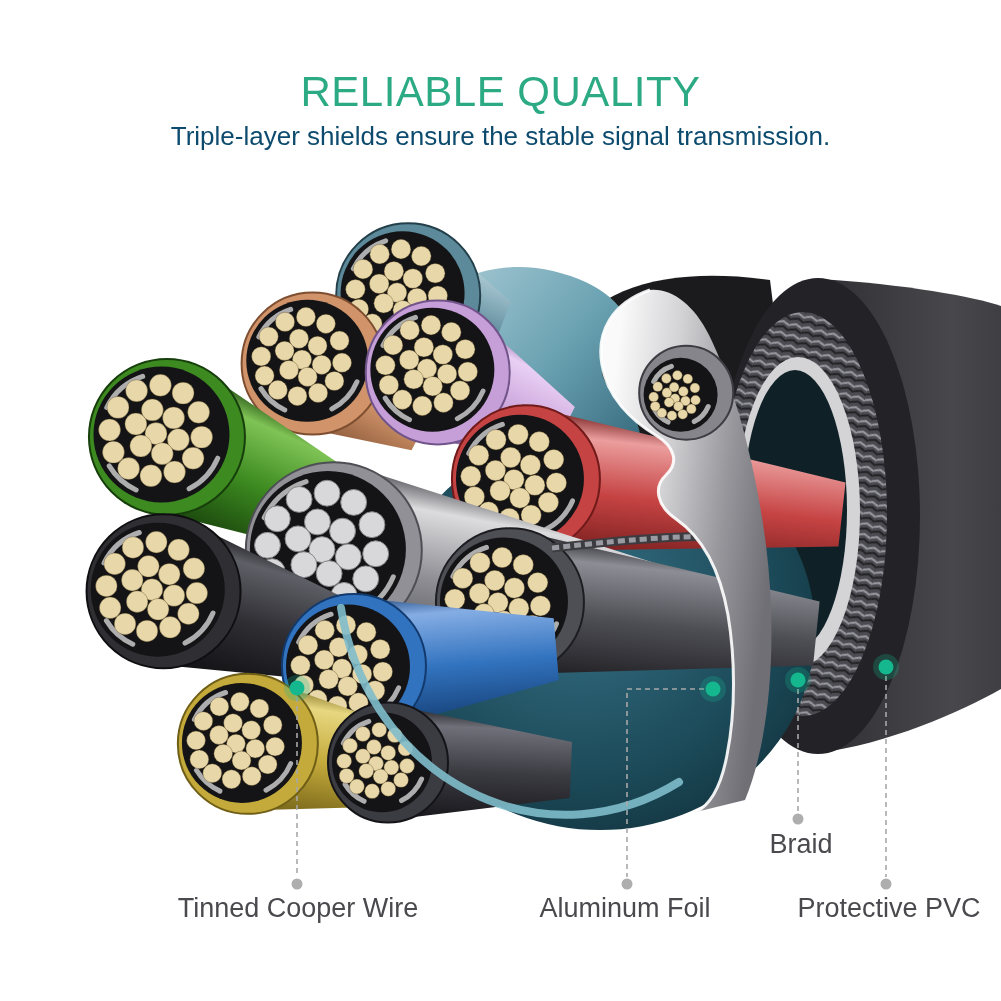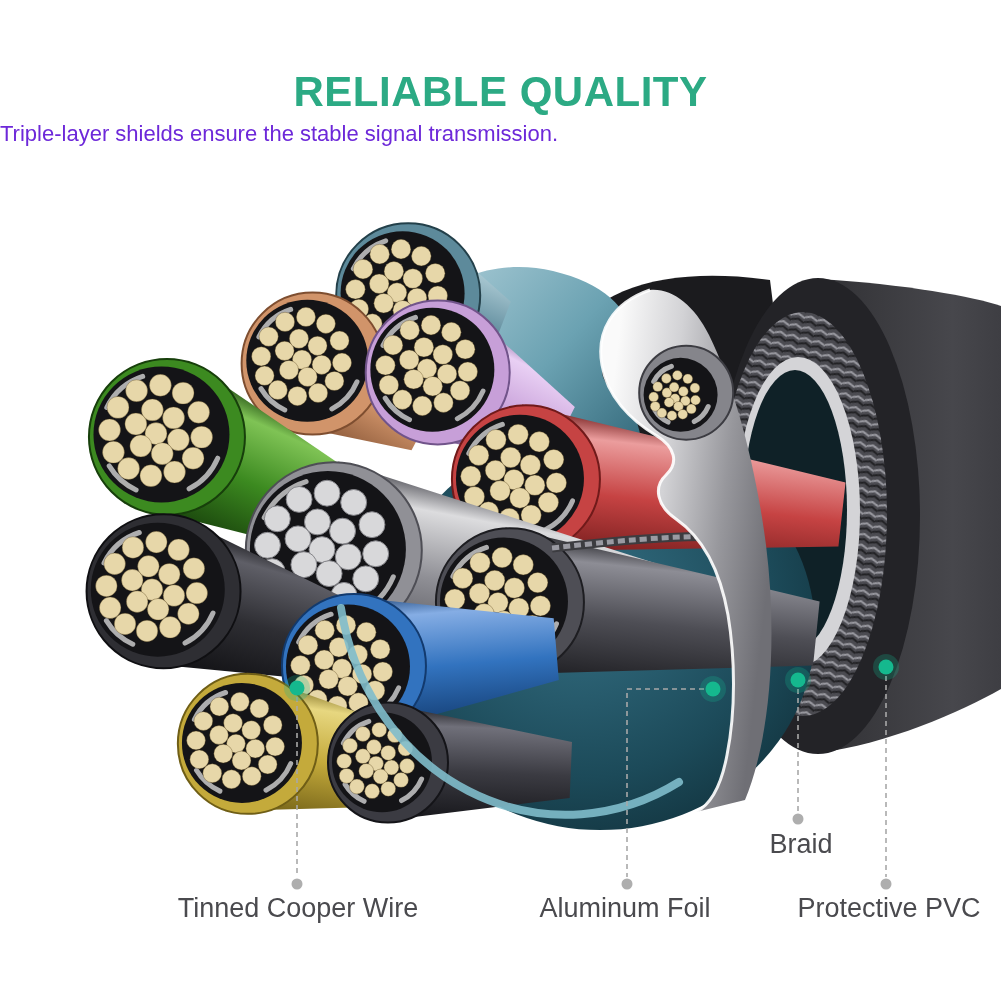--- a/index.html
+++ b/index.html
@@ -1,21 +1,21 @@
 <!DOCTYPE html>
 <html><head>
 <meta charset="utf-8">
 <style>
   html,body{margin:0;padding:0;background:#ffffff;}
   .stage{position:relative;width:1001px;height:1001px;background:#ffffff;overflow:hidden;
          font-family:"Liberation Sans", sans-serif;}
   .title{position:absolute;top:68px;left:0;width:100%;text-align:center;
-         font-size:42px;font-weight:bold;letter-spacing:0.5px;color:#2caa84;}
-  .subtitle{position:absolute;top:121px;left:0;width:100%;
-         font-size:22px;color:#6d28d9;}
+         font-size:42px;font-weight:normal;letter-spacing:0.5px;color:#2caa84;}
+  .subtitle{position:absolute;top:121px;left:0;width:100%;text-align:center;
+         font-size:26px;color:#0c4a6e;}
   svg text.cl-label{font-family:"Liberation Sans", sans-serif;font-size:27px;fill:#4a4a4e;}
   svg{position:absolute;left:0;top:0;}
 </style>
 </head>
 <body>
 
 <div class="stage">
 
   <svg id="cable" width="1001" height="1001" viewBox="0 0 1001 1001">
     <defs>

